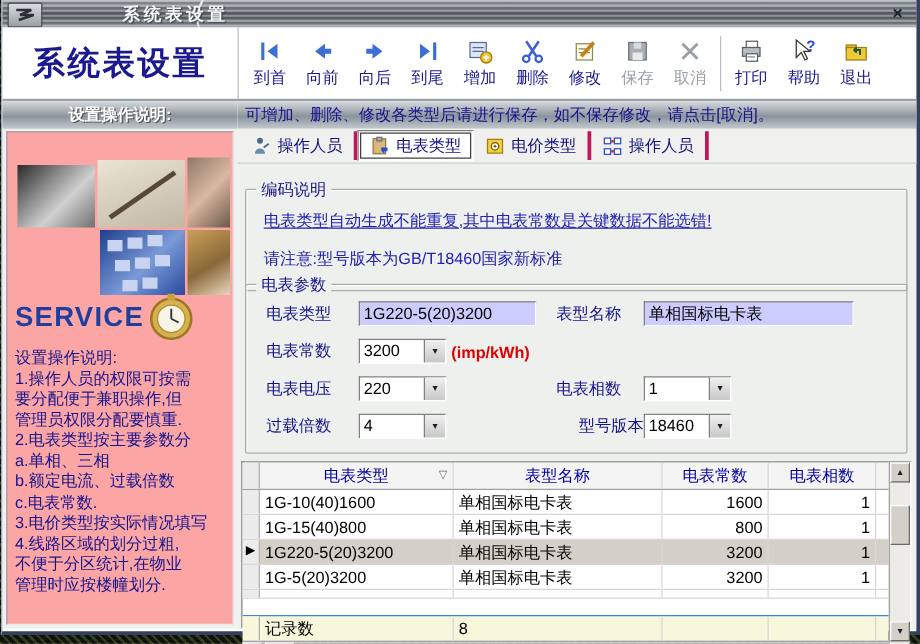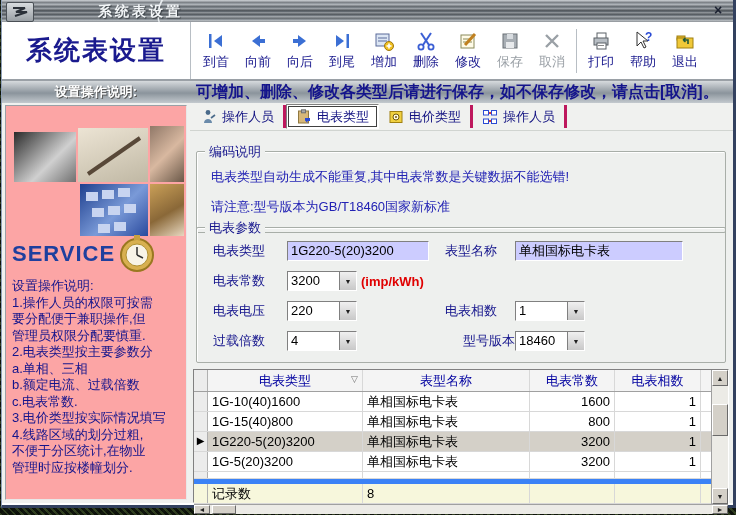--- a/index.html
+++ b/index.html
@@ -38,48 +38,48 @@
   .bar-grad{background:linear-gradient(180deg,#d6dadd,#8b949c 55%,#c3c9ce);}
   .side-hd{height:22px;line-height:22px;text-align:center;color:#fff;font-size:13px;font-weight:bold;text-shadow:1px 1px 0 #555;}
   .side-body{position:absolute;left:3px;top:24px;right:3px;bottom:3px;background:#fca5a5;border:1px solid;border-color:#9aa0a6 #e8e8e8 #e8e8e8 #9aa0a6;overflow:hidden;}
   .collage{position:relative;height:168px;}
   .img-box{position:absolute;}
   .service-row{position:absolute;left:6px;top:128px;display:flex;align-items:center;}
   .service-txt{font-size:22px;font-weight:bold;color:#1e3f9e;letter-spacing:1px;font-style:normal;}
   .instructions{position:absolute;left:6px;top:172px;right:2px;color:#14148c;font-size:13px;line-height:16.5px;white-space:pre-line;}
   
   .main{position:absolute;left:188px;top:81px;width:543px;height:422px;background:#eef0ee;}
-  .notice{height:22px;line-height:22px;padding-left:6px;color:#14148c;font-size:16px;white-space:nowrap;overflow:hidden;font-weight:bold;}
+  .notice{height:22px;line-height:22px;padding-left:6px;color:#14148c;font-size:13px;white-space:nowrap;overflow:hidden;}
   .tabs{height:27px;display:flex;align-items:center;background:#f0f1ef;border-bottom:1px solid #d0d4d0;padding-left:2px;}
   .tab{height:23px;display:flex;align-items:center;gap:5px;padding:0 9px;font-size:13px;color:#101080;border-right:3px solid #be185d;}
   .tab.active{background:#fff;border:1px solid;border-color:#808080 #fff #fff #808080;outline:1px solid #404040;outline-offset:-3px;border-right:1px solid #fff;}
   .panel{position:relative;height:372px;}
   .groupbox{position:absolute;border:1px solid #a8aea8;border-radius:2px;box-shadow:1px 1px 0 #fff inset;}
   .gb-title{position:absolute;top:-9px;left:8px;background:#eef0ee;padding:0 4px;font-size:13px;color:#14148c;}
   .gb-coding{left:6px;top:20px;width:528px;height:80px;}
   .coding-line{margin:0;padding-left:14px;font-size:13px;color:#2222b4;}
-  .coding-line.l1{margin-top:16px;}
+  .coding-line.l1{margin-top:16px;text-decoration:underline;}
   .coding-line.l2{margin-top:12px;}
   .gb-params{left:6px;top:96px;width:528px;height:134px;}
   .frow{position:absolute;height:22px;display:flex;align-items:center;}
   .flabel{font-size:13px;color:#14148c;}
   .tfield{height:18px;background:#ccccff;border:1px solid;border-color:#808080 #fff #fff #808080;font-size:13px;color:#000;line-height:18px;padding:0 3px;}
   .combo{height:18px;background:#fff;border:1px solid;border-color:#808080 #fff #fff #808080;display:flex;}
   .combo .val{flex:1;font-size:13px;line-height:18px;padding-left:3px;color:#000;}
   .combo .btn{width:16px;background:linear-gradient(180deg,#f0f0f0,#c8c8c8);border-left:1px solid #808080;display:flex;align-items:center;justify-content:center;font-size:7px;color:#202020;}
   .unit-red{font-size:13px;color:#e00000;margin-left:4px;font-weight:bold;}
   
   .grid{position:absolute;left:3px;top:238px;width:534px;height:132px;background:#fff;border:1px solid;border-color:#808080 #fff #fff #808080;display:flex;flex-direction:column;}
   .g-area{flex:1;display:flex;}
   .g-cols{flex:1;display:flex;flex-direction:column;overflow:hidden;}
   .g-row{display:flex;height:19px;border-bottom:1px solid #d8d8d8;background:#fff;}
   .g-row.hdr{height:21px;background:#f4f4f4;border-bottom:1px solid #a0a0a0;}
   .g-row.sel{background:#d4d0c8;}
   .g-row.thin{height:6px;}
-  .g-row.foot{height:19px;background:#f7f7dc;border-top:5px solid #3b82f6;}
+  .g-row.foot{height:19px;background:#f7f7dc;border-top:1px solid #3b82f6;margin-top:13px;}
   .gc{border-right:1px solid #d8d8d8;font-size:13px;line-height:19px;padding:0 4px;overflow:hidden;white-space:nowrap;}
   .hdr .gc{color:#0000a0;text-align:center;line-height:21px;position:relative;}
   .gc.ind{width:13px;padding:0;background:#ececec;border-right:1px solid #b0b0b0;text-align:center;font-size:10px;line-height:18px;color:#000;}
   .gc.c1{width:146px;}
   .gc.c2{width:158px;}
   .gc.c3{width:76px;text-align:right;}
   .gc.c4{width:77px;text-align:right;}
   .gc.cx{flex:1;border-right:none;}
   .hdr .gc.c3,.hdr .gc.c4{text-align:center;}
   .sort-mark{position:absolute;right:4px;top:5px;font-size:9px;color:#707070;line-height:9px;}

